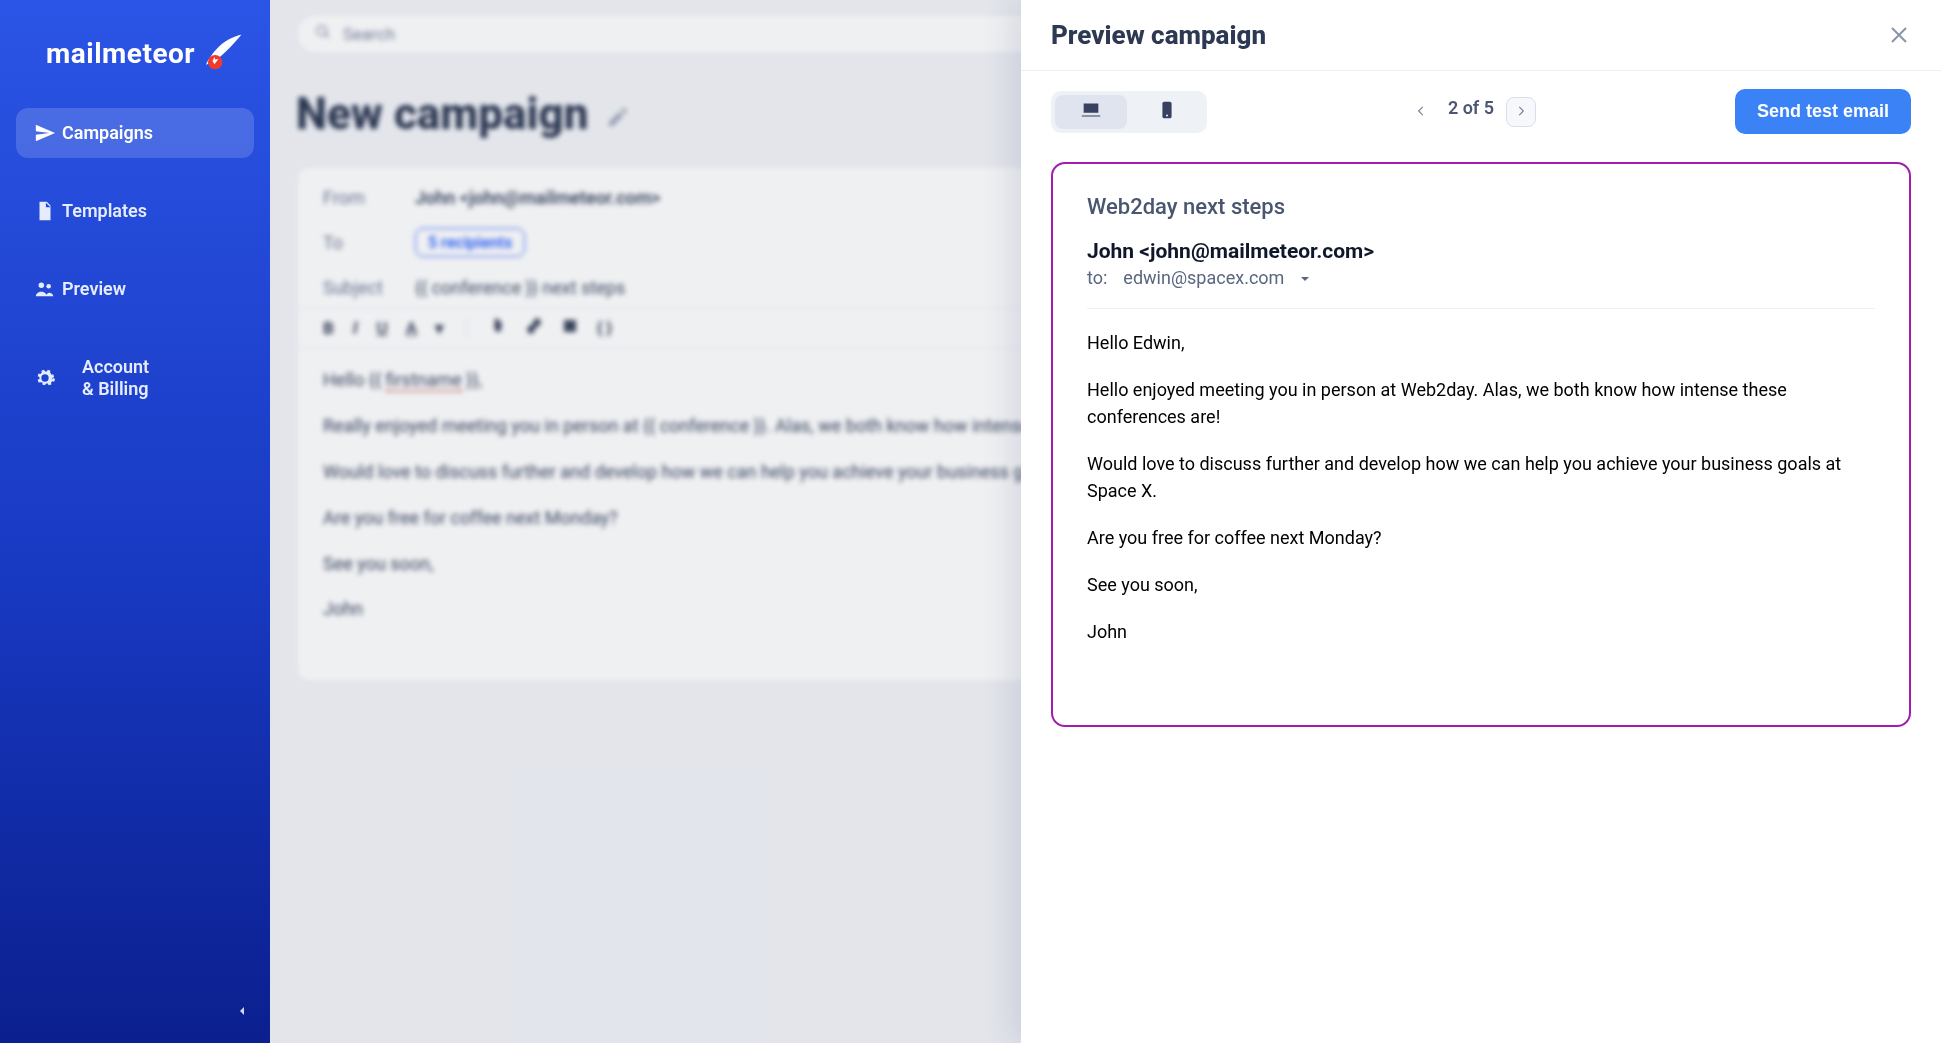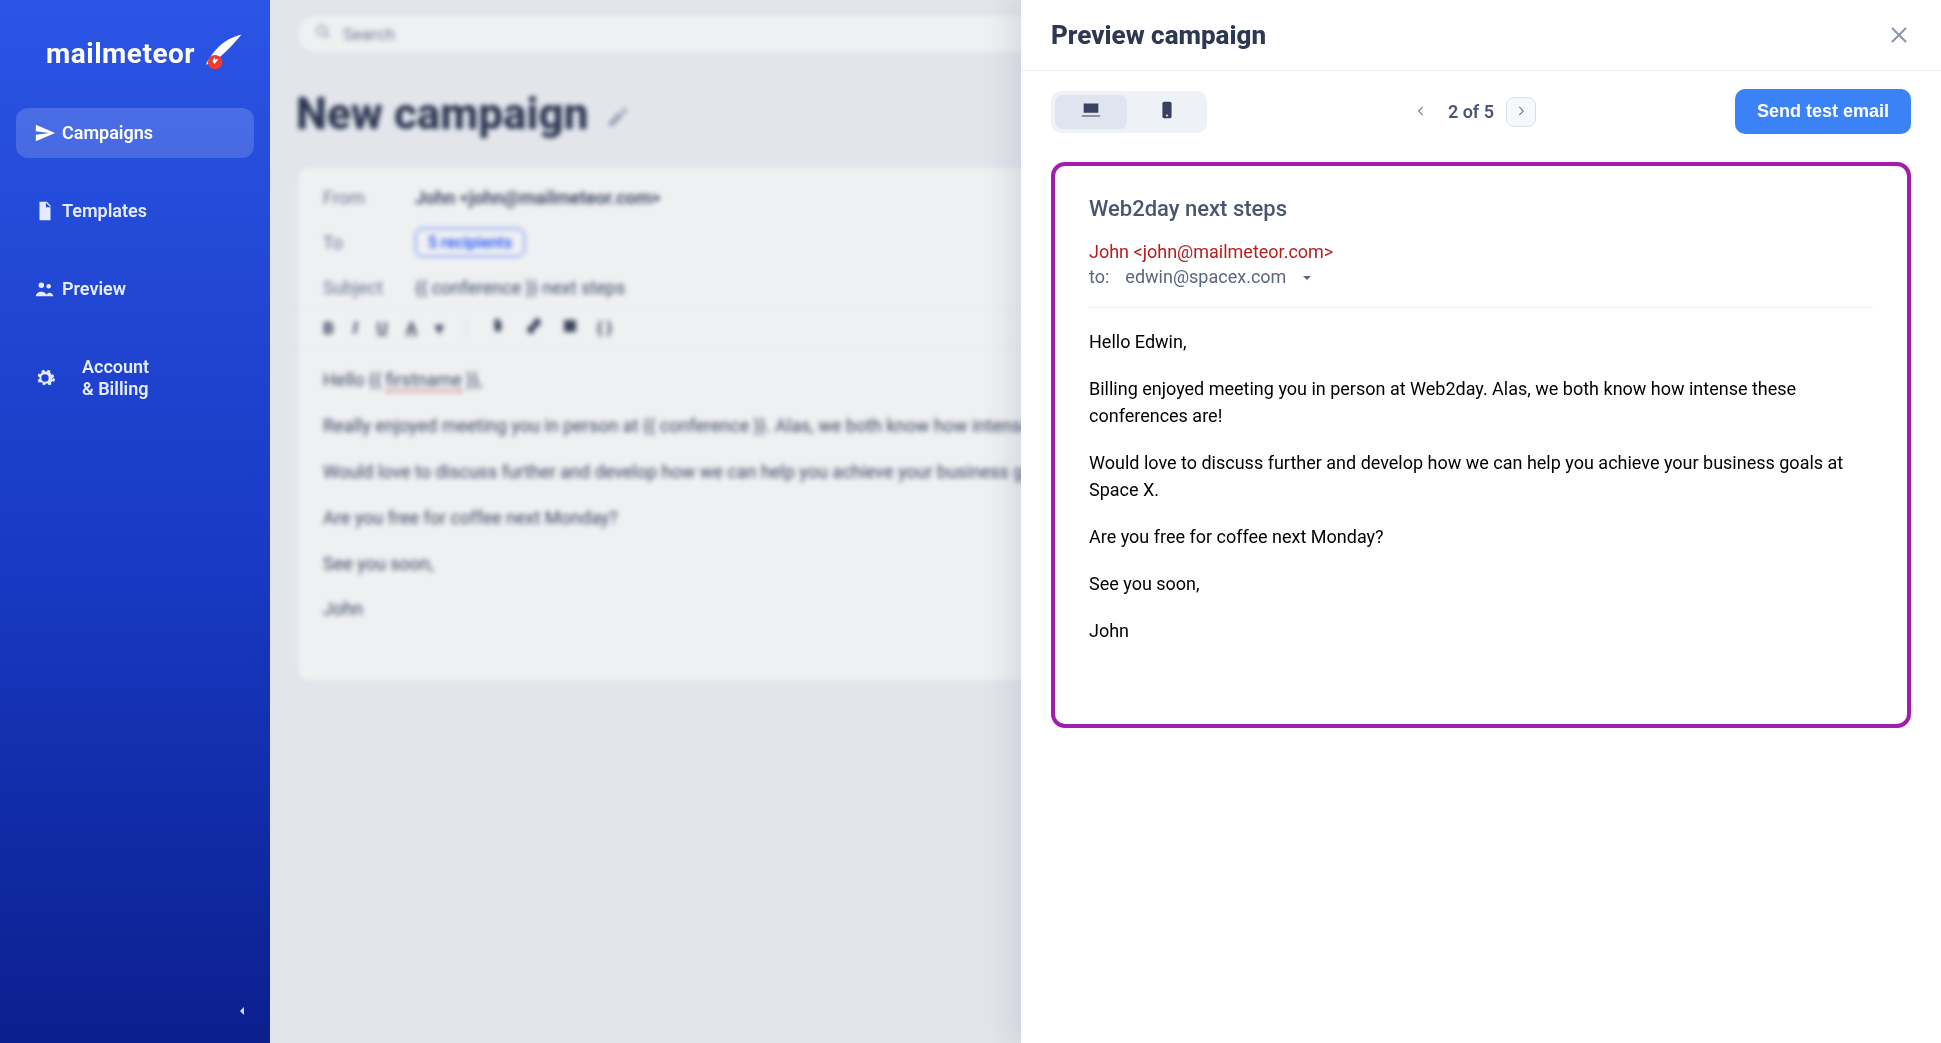--- a/index.html
+++ b/index.html
@@ -160,40 +160,40 @@
   .seg {
     display:flex; background:#eef1f6; border-radius:10px; padding:4px; gap:4px;
   }
   .seg button {
     border:none; background:transparent; width:72px; height:34px; border-radius:8px;
     display:flex; align-items:center; justify-content:center; cursor:pointer; color:#384260;
   }
   .seg button.active { background:#dfe4ee; }
   .seg button svg { width:22px; height:22px; fill: currentColor; }
 
-  .pager { display:flex; align-items:center; gap:12px; color:#4b5672; font-size:18px; font-weight:600; }
+  .pager { display:flex; gap:12px; color:#4b5672; font-size:18px; font-weight:600; }
   .pager .btn {
     width:30px; height:30px; border-radius:8px; display:flex; align-items:center; justify-content:center;
     cursor:pointer; color:#77829c;
   }
   .pager .btn.boxed { border:1px solid #d9deea; background:#f6f8fc; }
   .pager .btn svg { width:14px; height:14px; stroke: currentColor; stroke-width:2; fill:none; }
 
   .primary-btn {
     background:#3b82f6; color:#fff; border:none; border-radius:10px;
     padding: 12px 22px; font-size:18px; font-weight:700; cursor:pointer;
   }
 
   .preview-card {
     margin: 10px 30px 30px;
-    border:4px solid #a21caf; border-radius:14px;
+    border:2px solid #a21caf; border-radius:14px;
     padding: 30px 34px 60px;
   }
   .preview-card .subject { font-size:22px; color:#4a5670; font-weight:500; margin-bottom:20px; }
-  .preview-card .from { font-size:18px; font-weight:400; color:#b91c1c; }
+  .preview-card .from { font-size:21px; font-weight:700; color:#0f172a; }
   .preview-card .toline { font-size:18px; color:#5a667f; margin-top:4px; display:flex; align-items:center; gap:16px;}
   .preview-card .toline svg { width:10px; height:10px; fill:#5a667f; }
   .preview-card hr { border:none; border-top:1px solid #eceff5; margin:20px 0; }
   .preview-card .msg { font-size:18px; color:#000000; line-height:1.5; }
   .preview-card .msg p { margin-bottom:20px; }
 
 </style>
 </head>
 <body>
 
@@ -363,20 +363,20 @@
     <div class="toline">
       <span>to: </span>
       <span>edwin@spacex.com</span>
       <span><svg viewBox="0 0 10 10">
             <path d="M1 3l4 4 4-4z"></path>
           </svg></span>
     </div>
     <hr>
     <div class="msg">
       <p>Hello Edwin,</p>
-      <p>Billing enjoyed meeting you in person at Web2day. Alas, we both know how intense these conferences are!</p>
+      <p>Hello enjoyed meeting you in person at Web2day. Alas, we both know how intense these conferences are!</p>
       <p>Would love to discuss further and develop how we can help you achieve your business goals at Space X.</p>
       <p>Are you free for coffee next Monday?</p>
       <p>See you soon,</p>
       <p>John</p>
     </div>
   </article>
 </section>
 
 </body></html>

